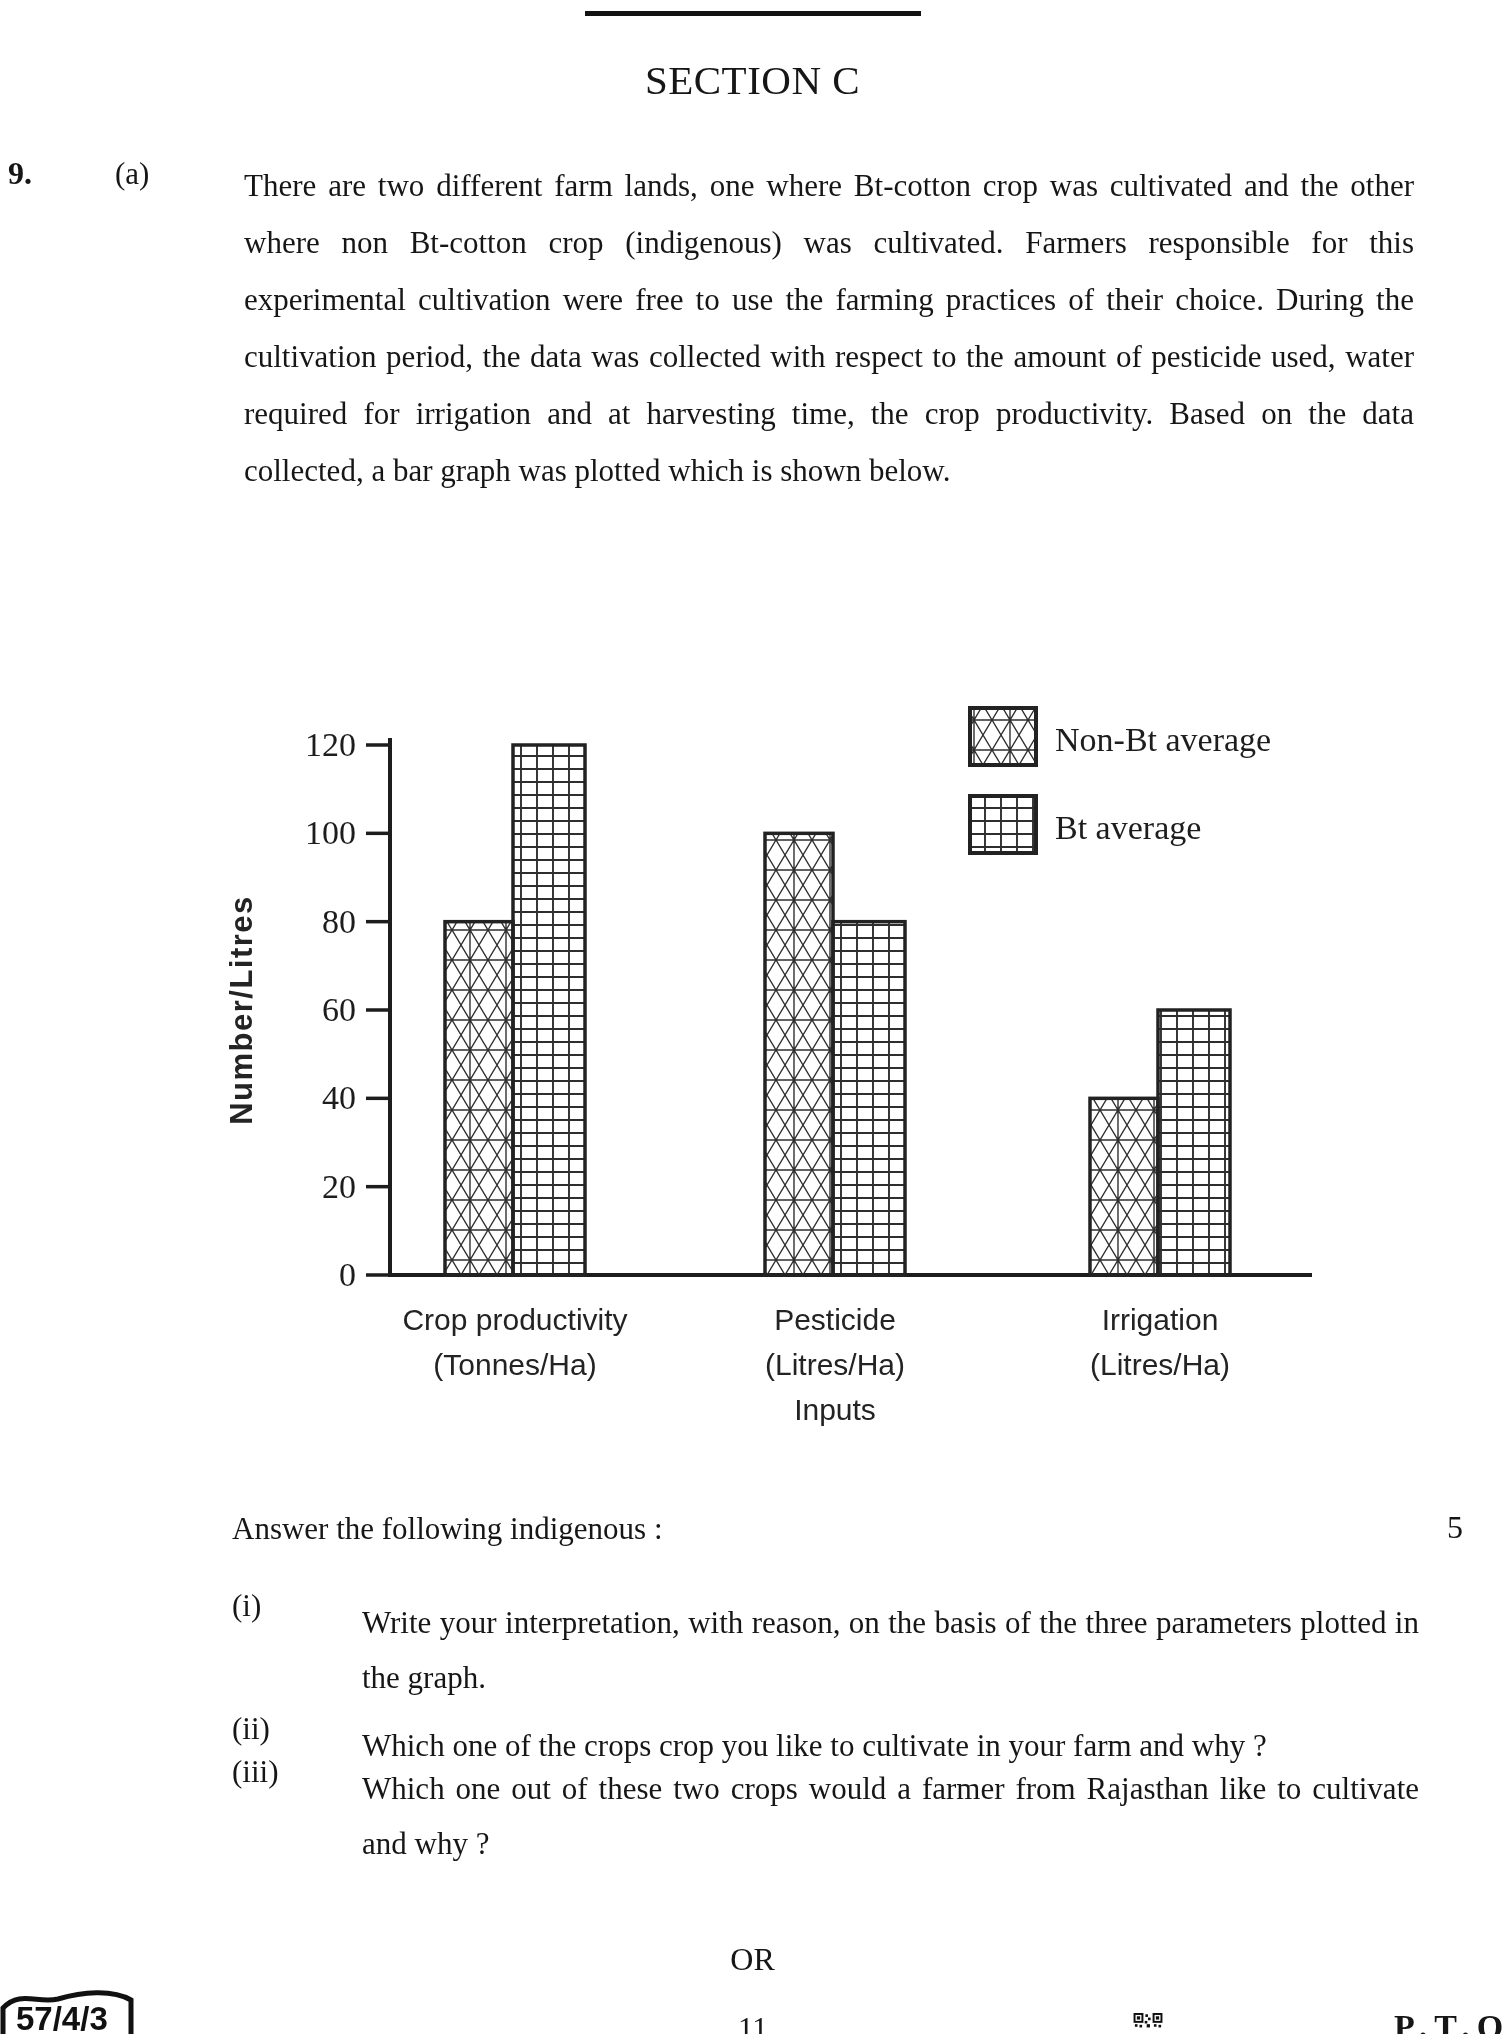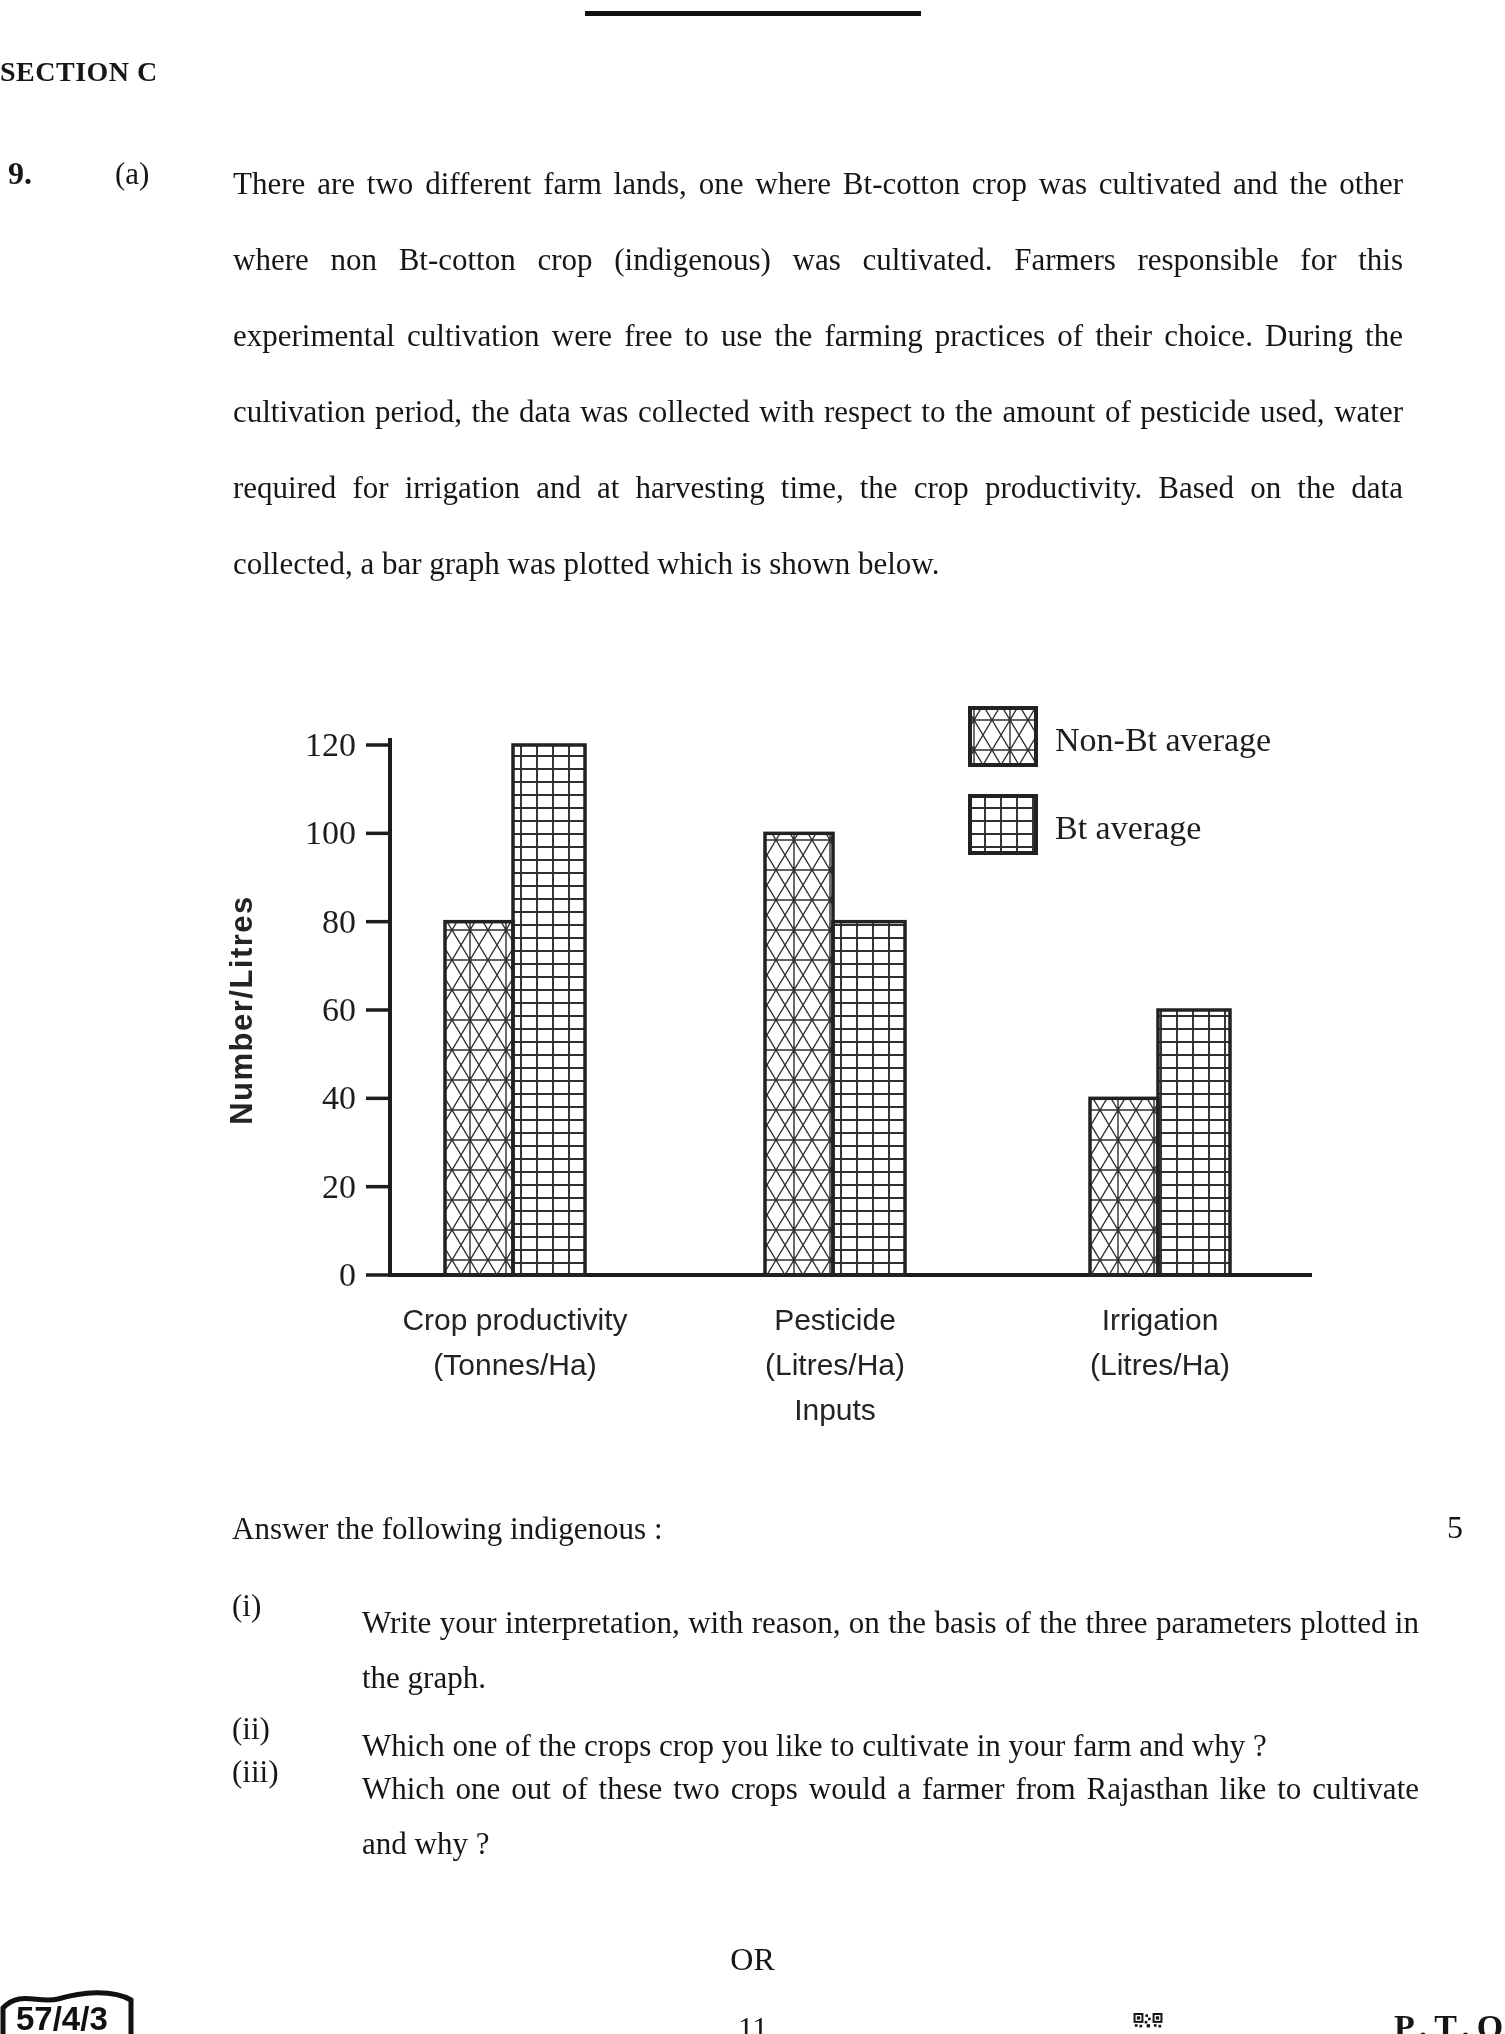--- a/index.html
+++ b/index.html
@@ -6,24 +6,24 @@
   body{
     position:relative;
     width:1505px;height:2034px;
     background:#ffffff;
     overflow:hidden;
     font-family:"Liberation Serif",serif;
     color:#161616;
   }
   .abs{position:absolute}
   .top-rule{left:585px;top:11px;width:336px;height:5px;background:#121212}
-  .section-title{left:0;right:0;top:56px;text-align:left;font-size:28px;font-weight:bold;letter-spacing:.5px}
+  .section-title{left:0;right:0;top:56px;text-align:center;font-size:41px;font-weight:normal;letter-spacing:.5px}
   .qnum{left:8px;top:145px;font-size:32px;font-weight:bold;line-height:57px}
   .qpart{left:115px;top:145px;font-size:31px;line-height:57px}
-  .qtext{left:232px;top:145px;width:1170px;font-size:31px;line-height:76px;text-align:justify;margin:1px}
+  .qtext{left:232px;top:145px;width:1170px;font-size:31px;line-height:57px;text-align:justify;margin:12px}
   .chart-wrap{left:200px;top:690px;width:1135px;height:765px}
   .answer-row{left:232px;top:1505px;font-size:31px;line-height:48px}
   .marks{left:1447px;top:1503px;width:50px;font-size:32px;line-height:48px}
   .subq-label{left:232px;font-size:31px;line-height:55px}
   .subq-text{left:345px;width:1057px;font-size:31px;line-height:55px;text-align:justify;margin:17px}
   .sq0{top:1578px}
   .sq1{top:1701px}
   .sq2{top:1744px}
   .or-sep{left:0;right:0;top:1941px;text-align:center;font-size:32px;font-weight:normal}
   .badge{left:0px;top:1986px}

